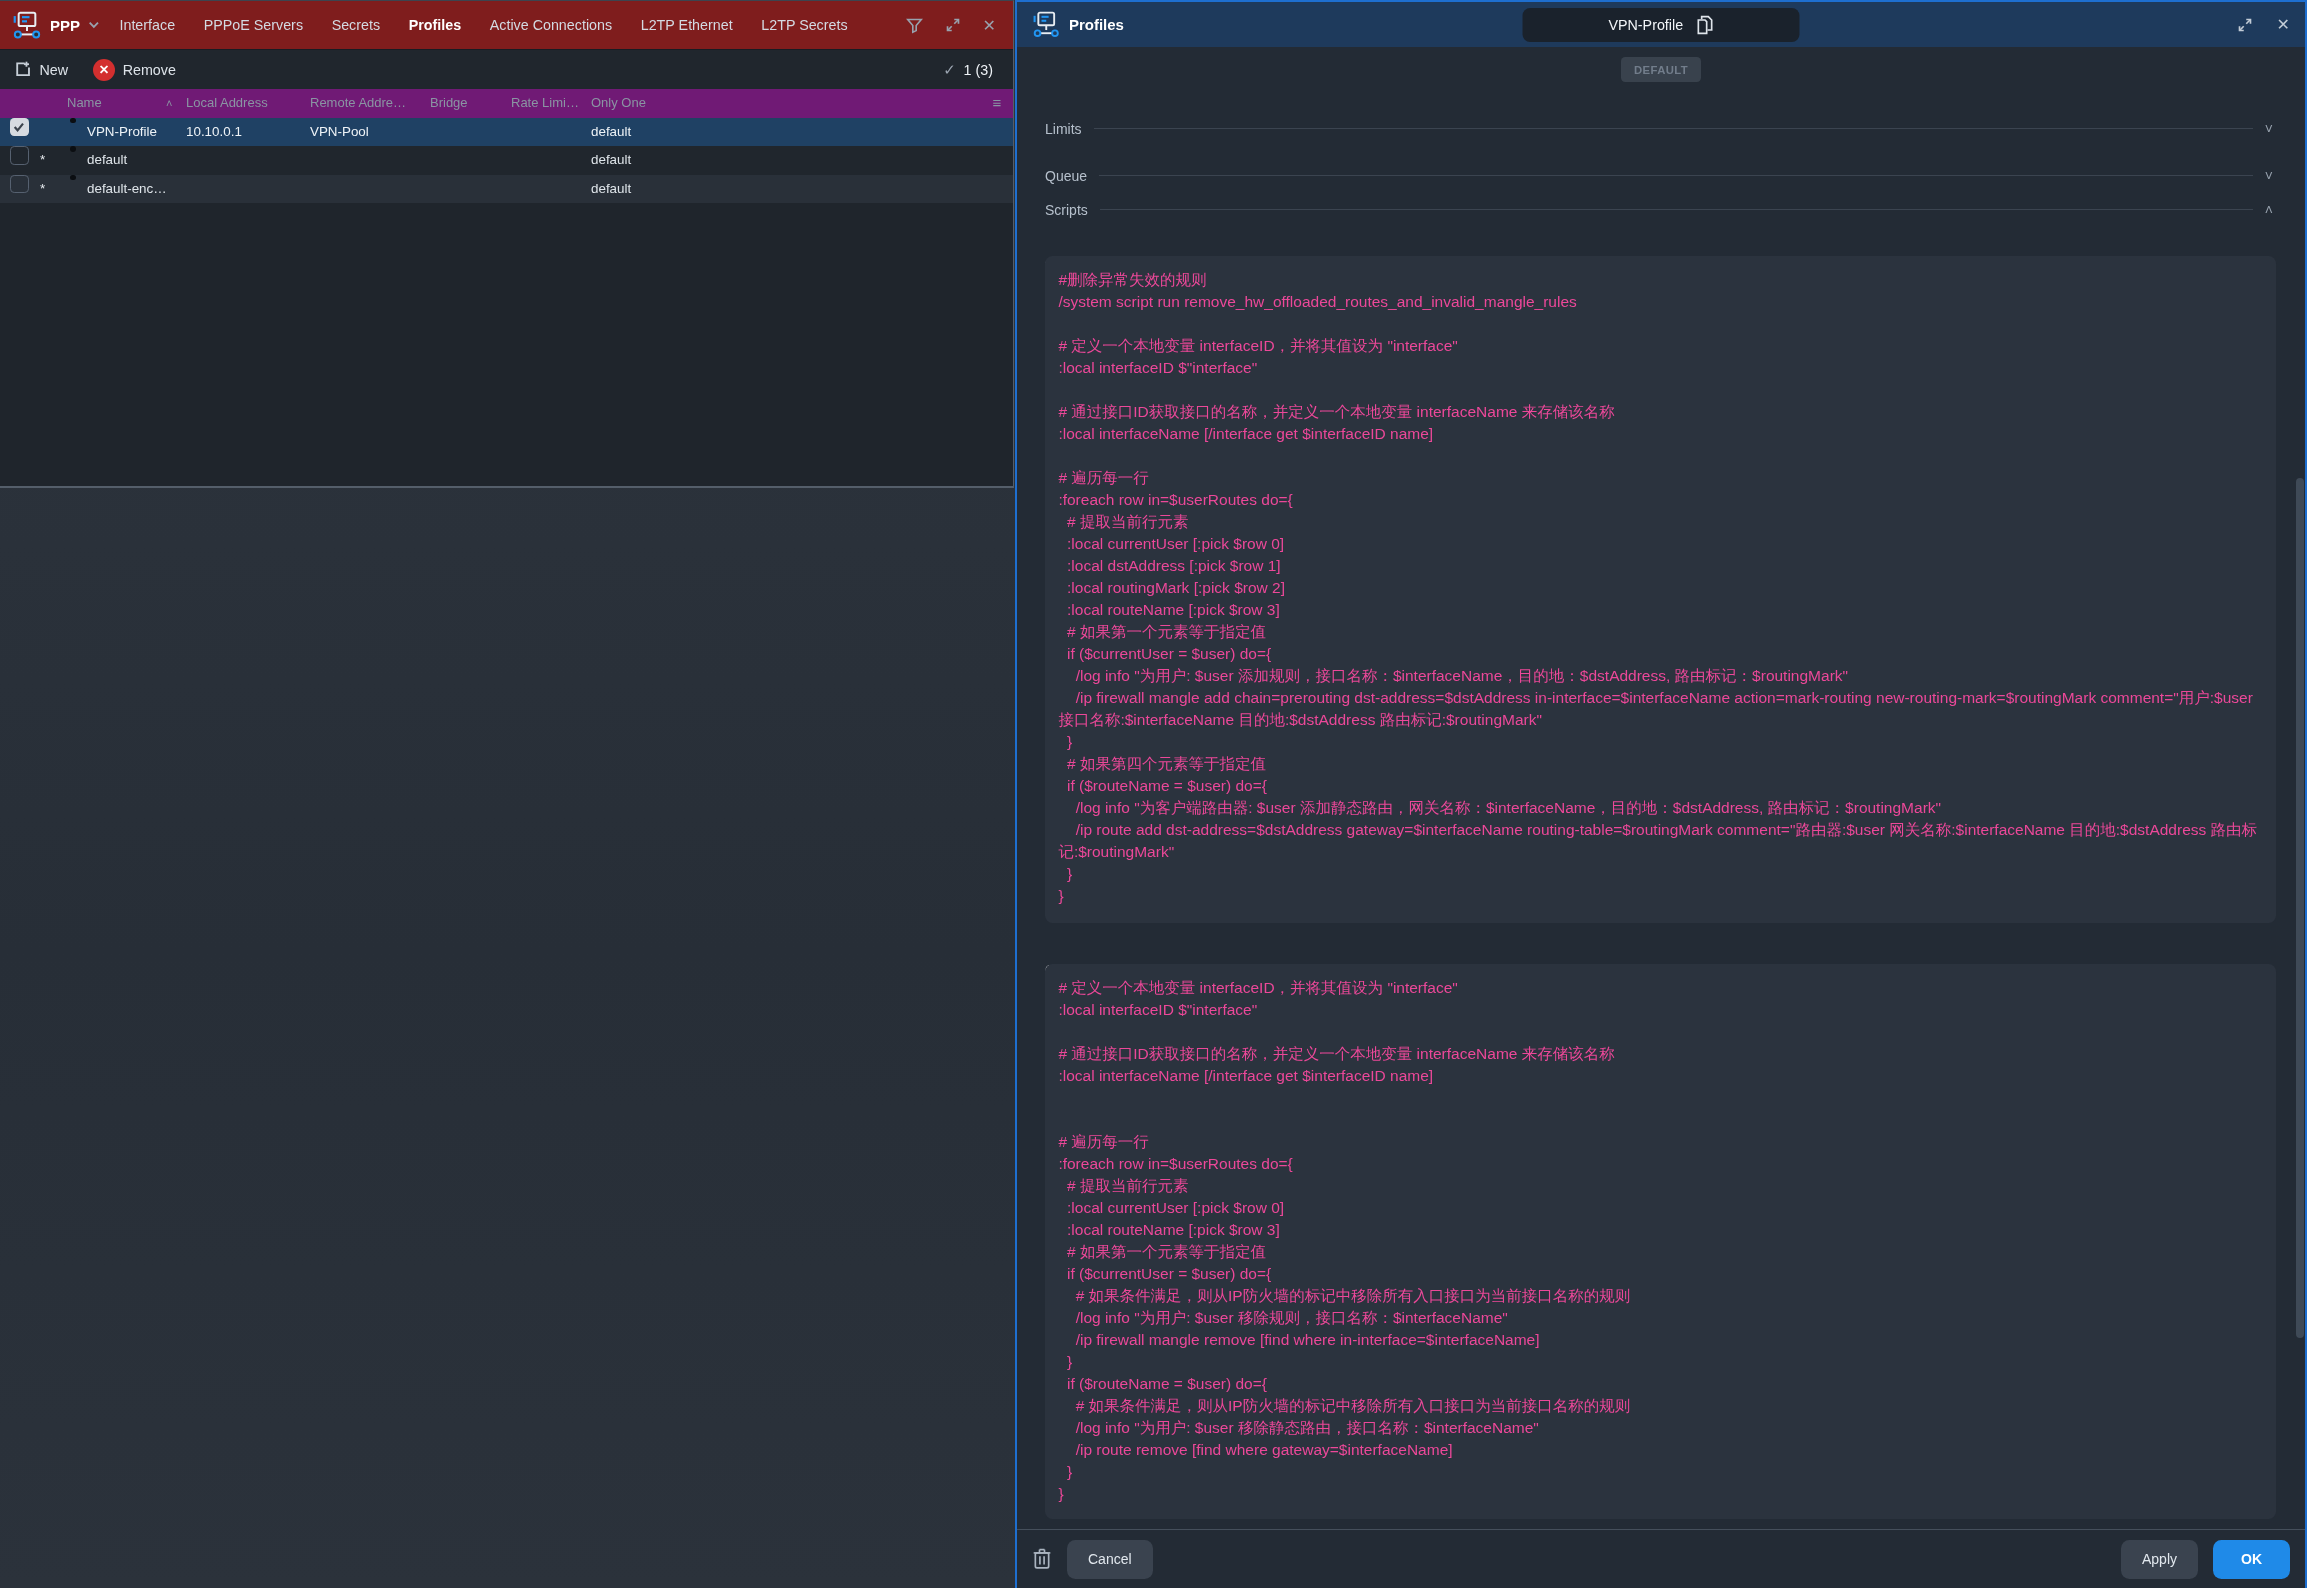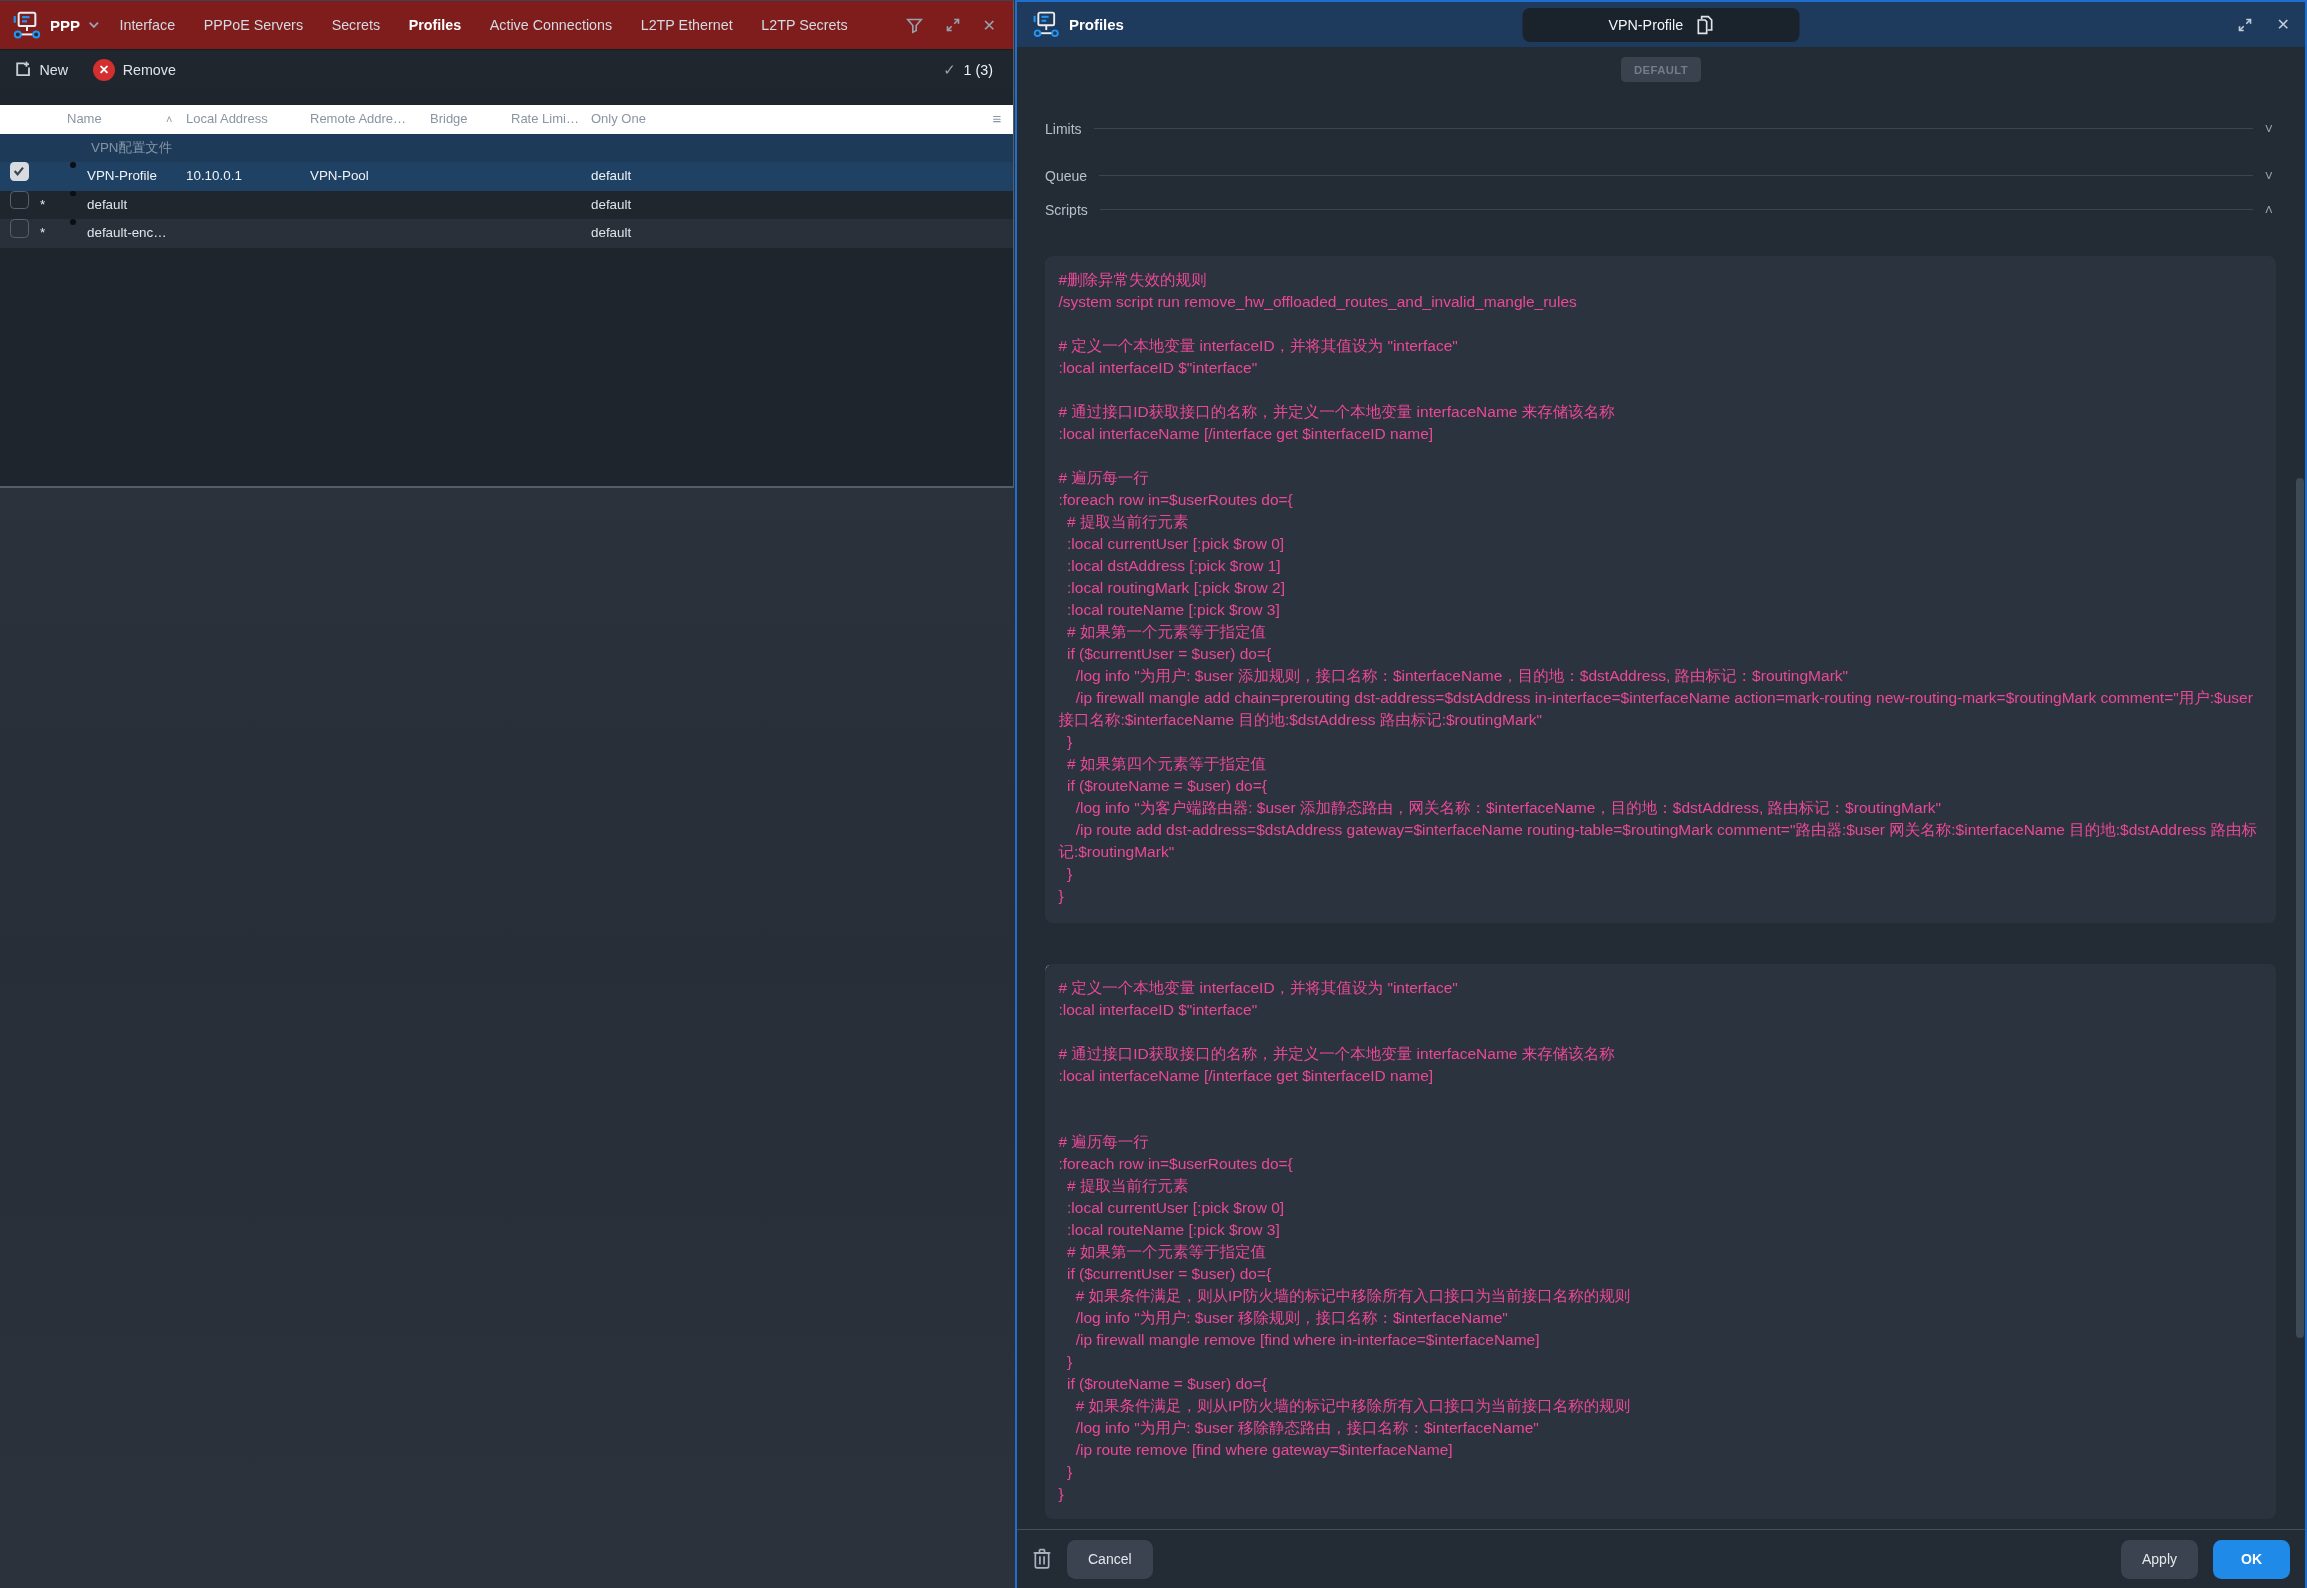--- a/index.html
+++ b/index.html
@@ -17,21 +17,21 @@
   .appgroup{display:flex;align-items:center;gap:8.4px;padding-right:5px;}
   .applabel{color:#fff;font-weight:bold;font-size:15px;}
   .mitem{color:#d4dae2;font-size:14.3px;padding:0 14.3px;cursor:default;white-space:nowrap;}
   .mitem.active{color:#ffffff;font-weight:bold;}
   .menu-icons{margin-left:auto;display:flex;align-items:center;gap:22px;padding-right:17px;color:#98a2ae;}
   .toolbar{height:39px;background:#20262d;border-top:0.8px solid #171c23;display:flex;align-items:center;padding:0 13.4px;}
   .tbtn{display:flex;align-items:center;gap:7.6px;color:#dde3e9;font-size:14.3px;margin-right:25px;}
   .remove-badge{width:22px;height:22px;border-radius:50%;background:#d32f2f;display:flex;align-items:center;justify-content:center;color:#fff;font-size:12.6px;font-weight:bold;}
   .selcount{margin-left:auto;display:flex;align-items:center;gap:7.6px;color:#eef2f6;font-size:14.3px;padding-right:6.7px;}
   .selcount .chk{color:#9aa4b0;font-size:15px;}
-  .thead{position:relative;height:28.5px;background:#ffffff;color:#8a95a3;font-size:13px;line-height:28.5px;margin-top:16px;}
+  .thead{position:relative;height:28.5px;background:#701a75;color:#8a95a3;font-size:13px;line-height:28.5px;}
   .thead span{position:absolute;top:0;white-space:nowrap;}
   .trow{position:relative;height:28.5px;font-size:13.4px;line-height:28.5px;color:#dfe5ea;}
   .trow span{position:absolute;top:0;white-space:nowrap;}
   .row-group{background:#1d3b59;color:#8494a6;}
   .row-sel{background:#1f4164;color:#eef3f7;}
   .row-a{background:#20262d;}
   .row-b{background:#293039;}
   .c-star{left:40px;color:#e7ebef;}
   .c-bullet{left:70px;top:11.7px;width:5.9px;height:5.9px;border-radius:50%;background:#0b0e12;}
   .c-name{left:87px;}
@@ -147,23 +147,20 @@
     <span class="h-name">Name</span>
     <span class="h-sort">˄</span>
     <span class="c-local">Local Address</span>
     <span class="c-remote">Remote Addre…</span>
     <span class="c-bridge">Bridge</span>
     <span class="c-rate">Rate Limi…</span>
     <span class="c-only">Only One</span>
     <span class="h-ham">≡</span>
   </div>
 
-  <div class="trow row-group">
-    <span class="c-group">VPN配置文件</span>
-  </div>
 
   <div class="trow row-sel">
     <span class="cbx on">
       <svg width="11.7" height="10" viewBox="0 0 14 12">
           <polyline points="2,6 5.5,10 12,2" fill="none" stroke="#3c434c" stroke-width="2.6"></polyline>
         </svg>
     </span>
     <span class="c-bullet"></span>
     <span class="c-name">VPN-Profile</span>
     <span class="c-local">10.10.0.1</span>

